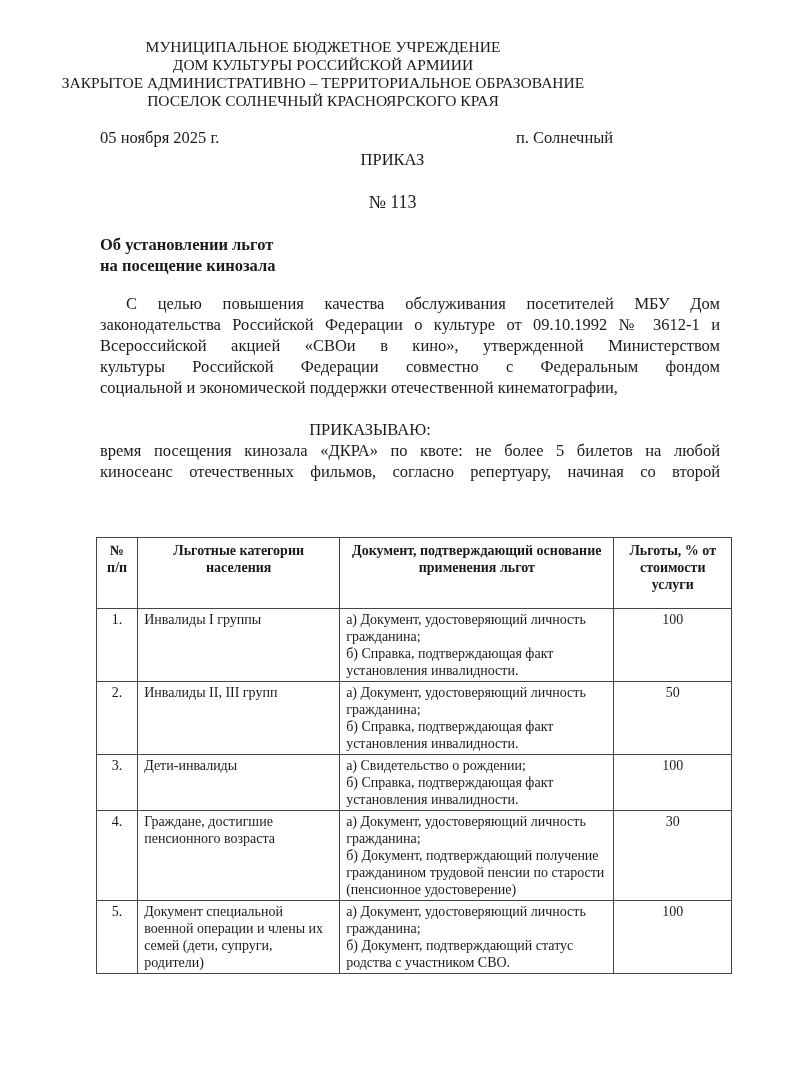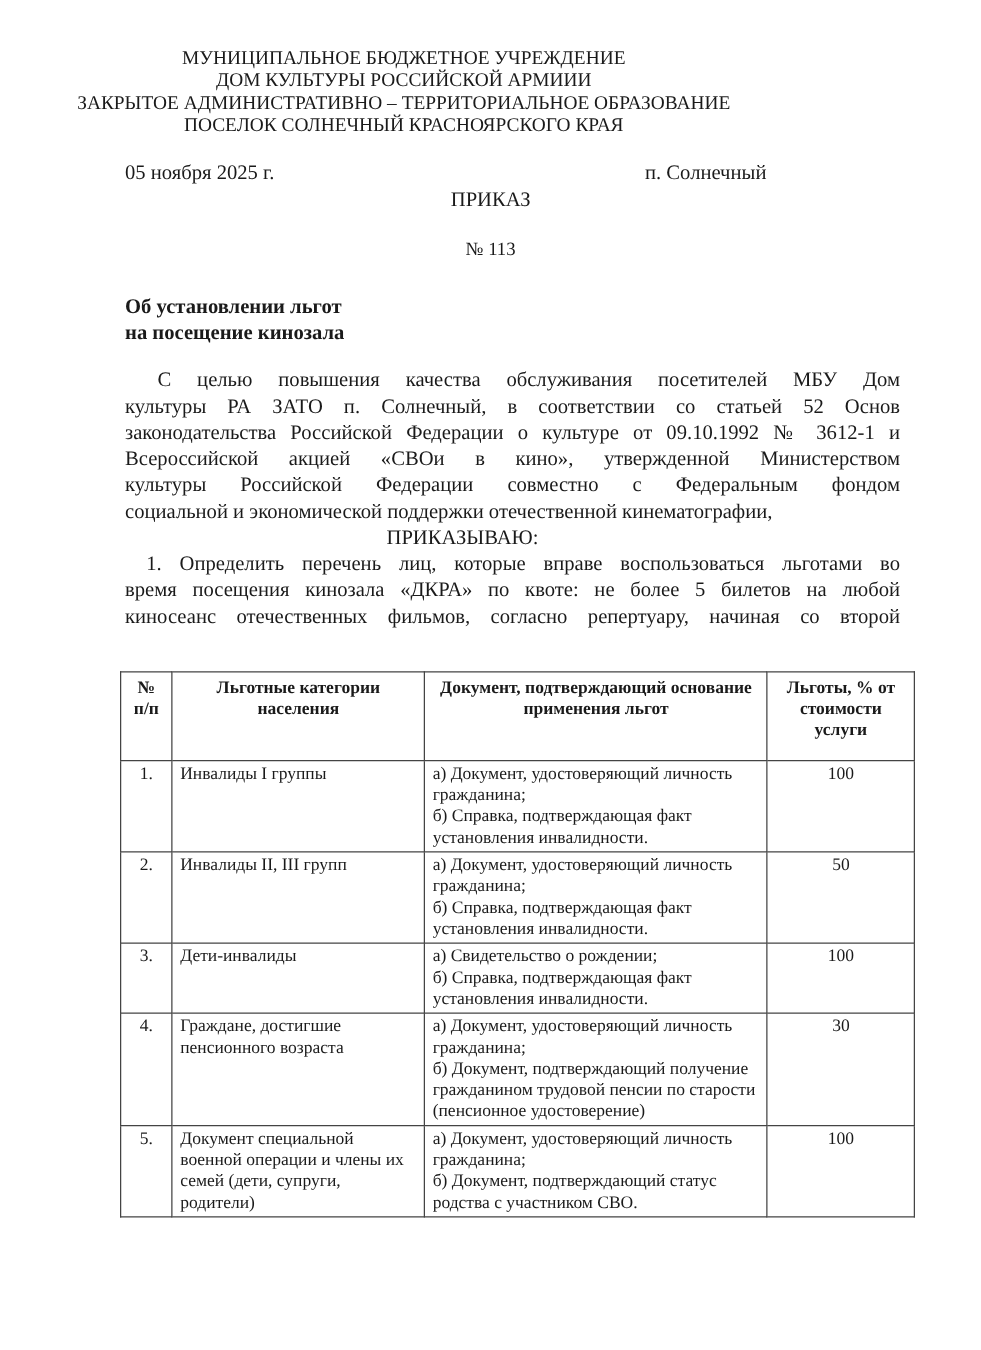--- a/index.html
+++ b/index.html
@@ -4,21 +4,21 @@
 <style>
   html, body { margin: 0; padding: 0; background: #ffffff; }
   body { width: 785px; height: 1080px; position: relative; overflow: hidden;
          font-family: "Liberation Serif", "DejaVu Serif", serif; color: #1a1a1a; }
   .abs { position: absolute; }
   .header { left: 0; width: 646px; top: 38px; text-align: center; font-size: 15.5px; line-height: 18px; }
   .header div { white-space: nowrap; }
   .date { left: 100px; top: 128px; font-size: 16.5px; }
   .place { left: 516px; top: 128px; font-size: 16.5px; }
   .order-title { left: 0; width: 785px; top: 150px; text-align: center; font-size: 16.5px; }
-  .order-num { left: 0; width: 785px; top: 192px; text-align: center; font-size: 15px; }
+  .order-num { left: 0; width: 785px; top: 192px; text-align: center; font-size: 18px; }
   .subject { left: 100px; top: 234px; font-size: 16.5px; font-weight: bold; line-height: 21px; }
   .para { left: 100px; width: 620px; top: 293px; font-size: 16.5px; line-height: 21px; text-align: justify; }
   .para .line { display: block; text-align: justify; text-align-last: justify; white-space: nowrap; }
   .para .line.last { text-align-last: left; }
   .para .indent { padding-left: 26px; }
   .decree { left: 0; width: 740px; top: 420px; text-align: center; font-size: 16.5px; }
   .item { left: 100px; width: 620px; top: 440px; font-size: 16.5px; line-height: 21px; }
   .item .line { display: block; text-align: justify; text-align-last: justify; white-space: nowrap; }
   .item .line.last { text-align-last: left; }
   .item .indent { padding-left: 17px; }
@@ -48,31 +48,29 @@
 <div class="abs order-title">ПРИКАЗ</div>
 <div class="abs order-num">№ 113</div>
 
 <div class="abs subject">
   <div>Об  установлении льгот</div>
   <div>на посещение  кинозала</div>
 </div>
 
 <div class="abs para">
   <span class="line indent">С целью  повышения качества обслуживания посетителей МБУ Дом</span>
-  <span class="line">культуры РА ЗАТО п. Солнечный, в соответствии со статьей 52 Основ</span>
   <span class="line">законодательства Российской Федерации  о культуре от 09.10.1992 № 3612-1 и</span>
   <span class="line">Всероссийской акцией «СВОи в кино», утвержденной Министерством</span>
   <span class="line">культуры Российской Федерации совместно с Федеральным фондом</span>
   <span class="line last">социальной и экономической поддержки отечественной кинематографии,</span>
 </div>
 
 <div class="abs decree">ПРИКАЗЫВАЮ:</div>
 
 <div class="abs item">
-  <span class="line indent">1. Определить  перечень лиц, которые вправе воспользоваться льготами во</span>
   <span class="line">время посещения кинозала «ДКРА» по квоте: не более 5 билетов на любой</span>
   <span class="line">киносеанс отечественных фильмов, согласно репертуару, начиная со второй</span>
 </div>
 
 <table class="benefits">
   <thead>
     <tr>
       <th>№ п/п</th>
       <th>Льготные категории населения</th>
       <th>Документ, подтверждающий основание применения льгот</th>

